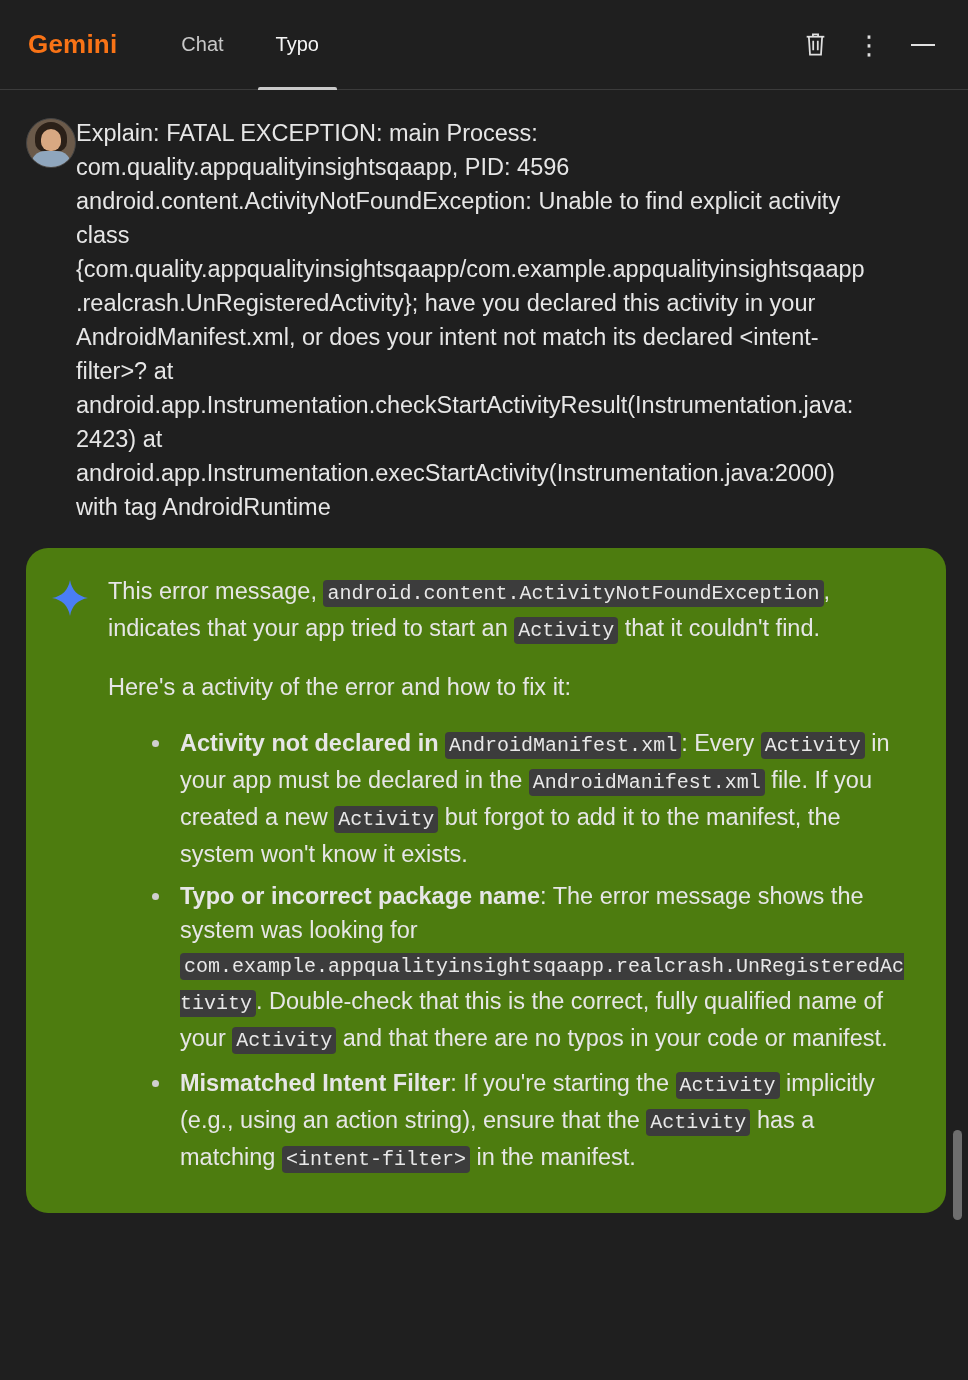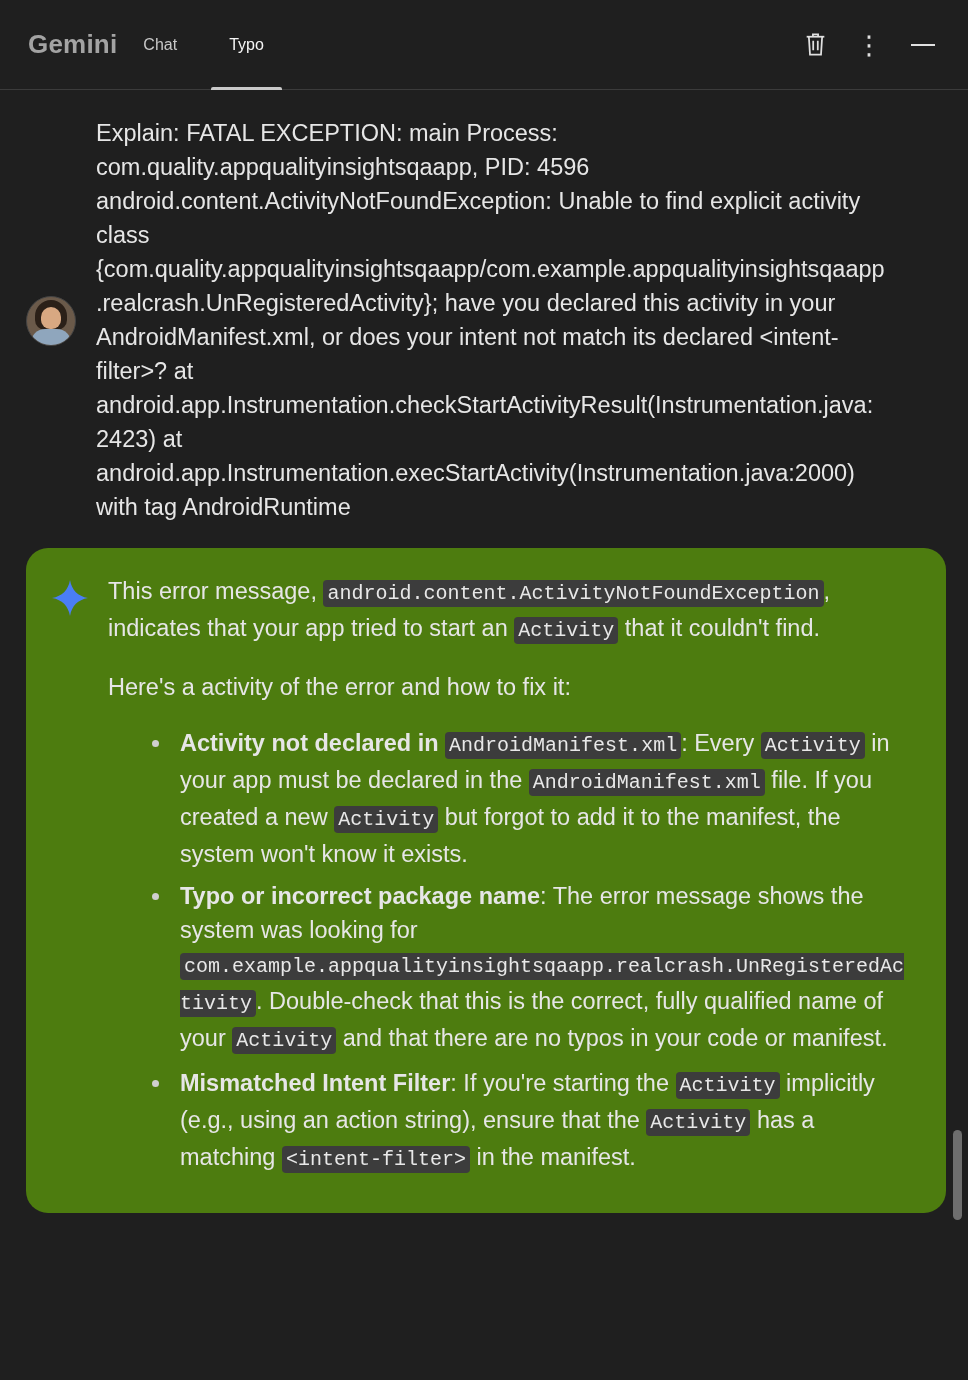--- a/index.html
+++ b/index.html
@@ -22,33 +22,34 @@
     display: flex;
     align-items: center;
     padding: 0 22px 0 28px;
     border-bottom: 1px solid #3b3b3b;
     background: #1f1f1f;
     position: relative;
   }
   .brand {
     font-size: 26px;
     font-weight: bold;
-    color: #a3a3a3;
+    color: #f97316;
     letter-spacing: 0.2px;
+    margin-right: 38px;
   }
   .tabs {
     display: flex;
     align-items: stretch;
     height: 90px;
   }
   .tab {
     display: flex;
     align-items: center;
     padding: 0 26px;
-    font-size: 16px;
+    font-size: 20px;
     color: #c8c8c8;
     cursor: pointer;
     position: relative;
     box-sizing: border-box;
   }
   .tab.active {
     color: #f5f5f5;
   }
   .tab.active::after {
     content: "";
@@ -92,23 +93,22 @@
   .conversation {
     padding: 26px 0 0 0;
     height: 1289px;
     overflow: hidden;
     position: relative;
     box-sizing: border-box;
   }
 
   .user-msg {
     display: flex;
-    align-items: center;
+    align-items: flex-start;
     padding: 0 30px 0 26px;
-    gap: 20px;
   }
   .avatar {
     width: 48px;
     height: 48px;
     flex: 0 0 48px;
     border-radius: 50%;
     margin-top: 2px;
     overflow: hidden;
     background: #6b5a4a;
     position: relative;

